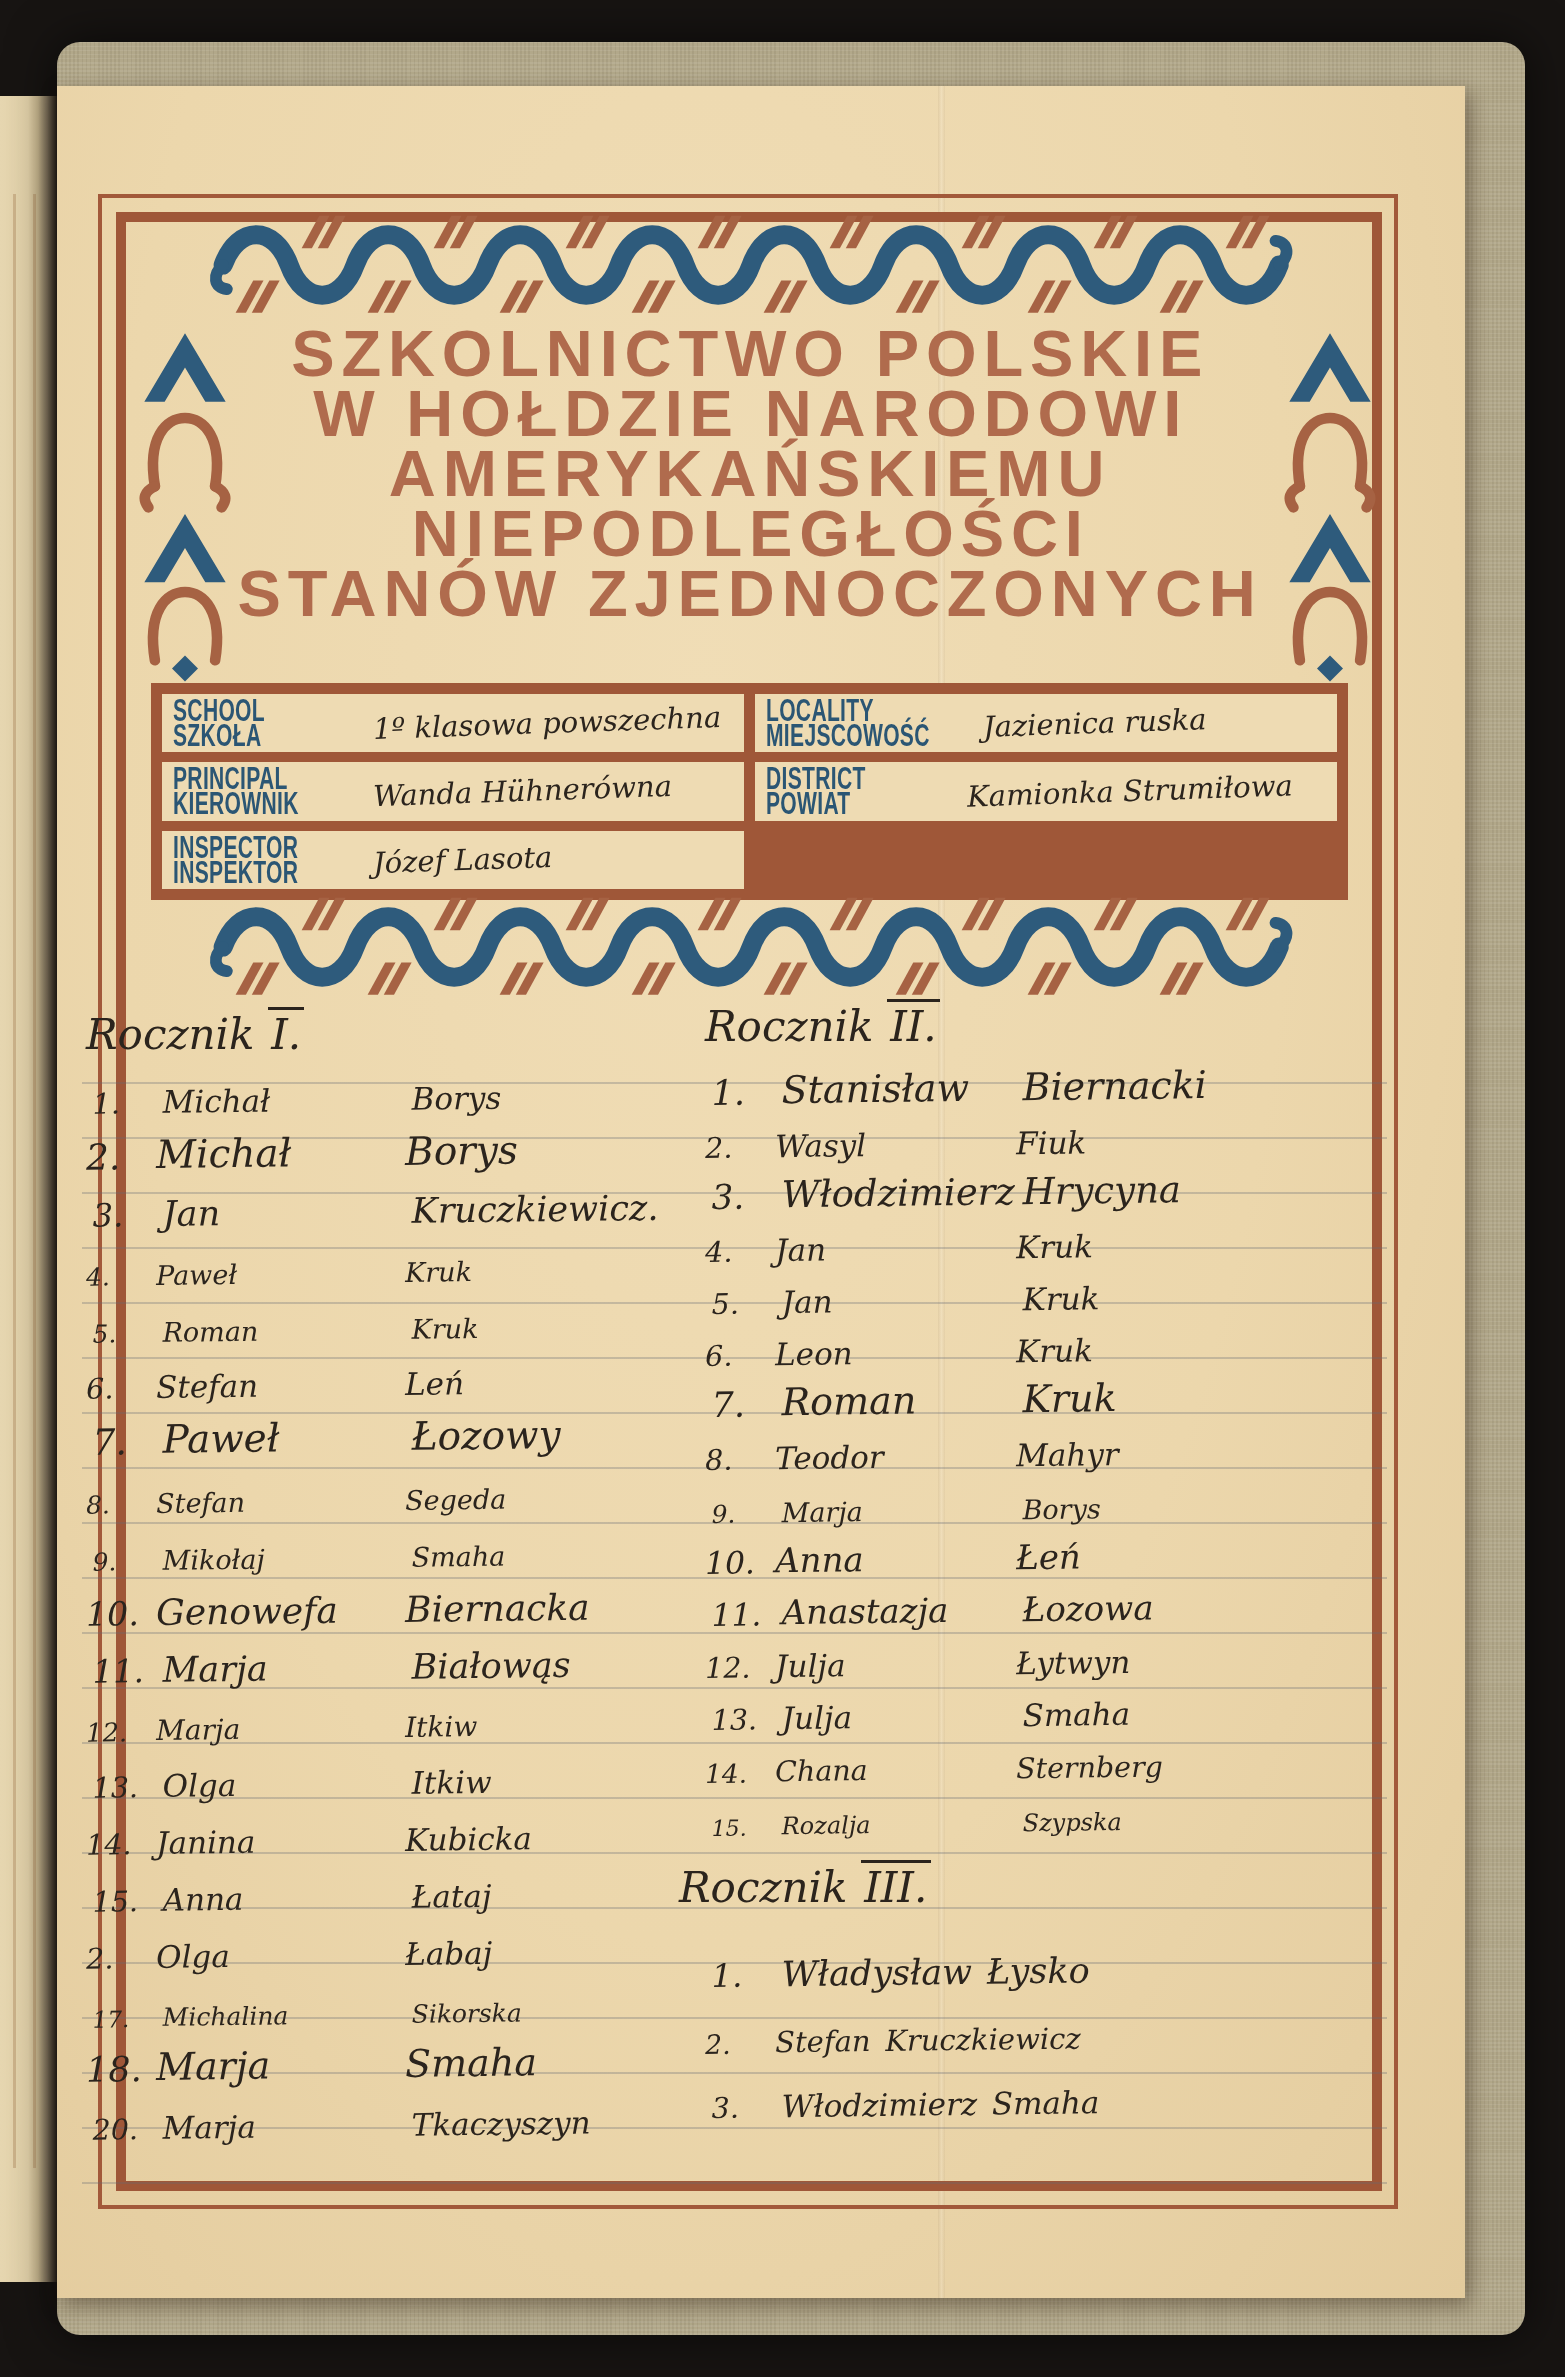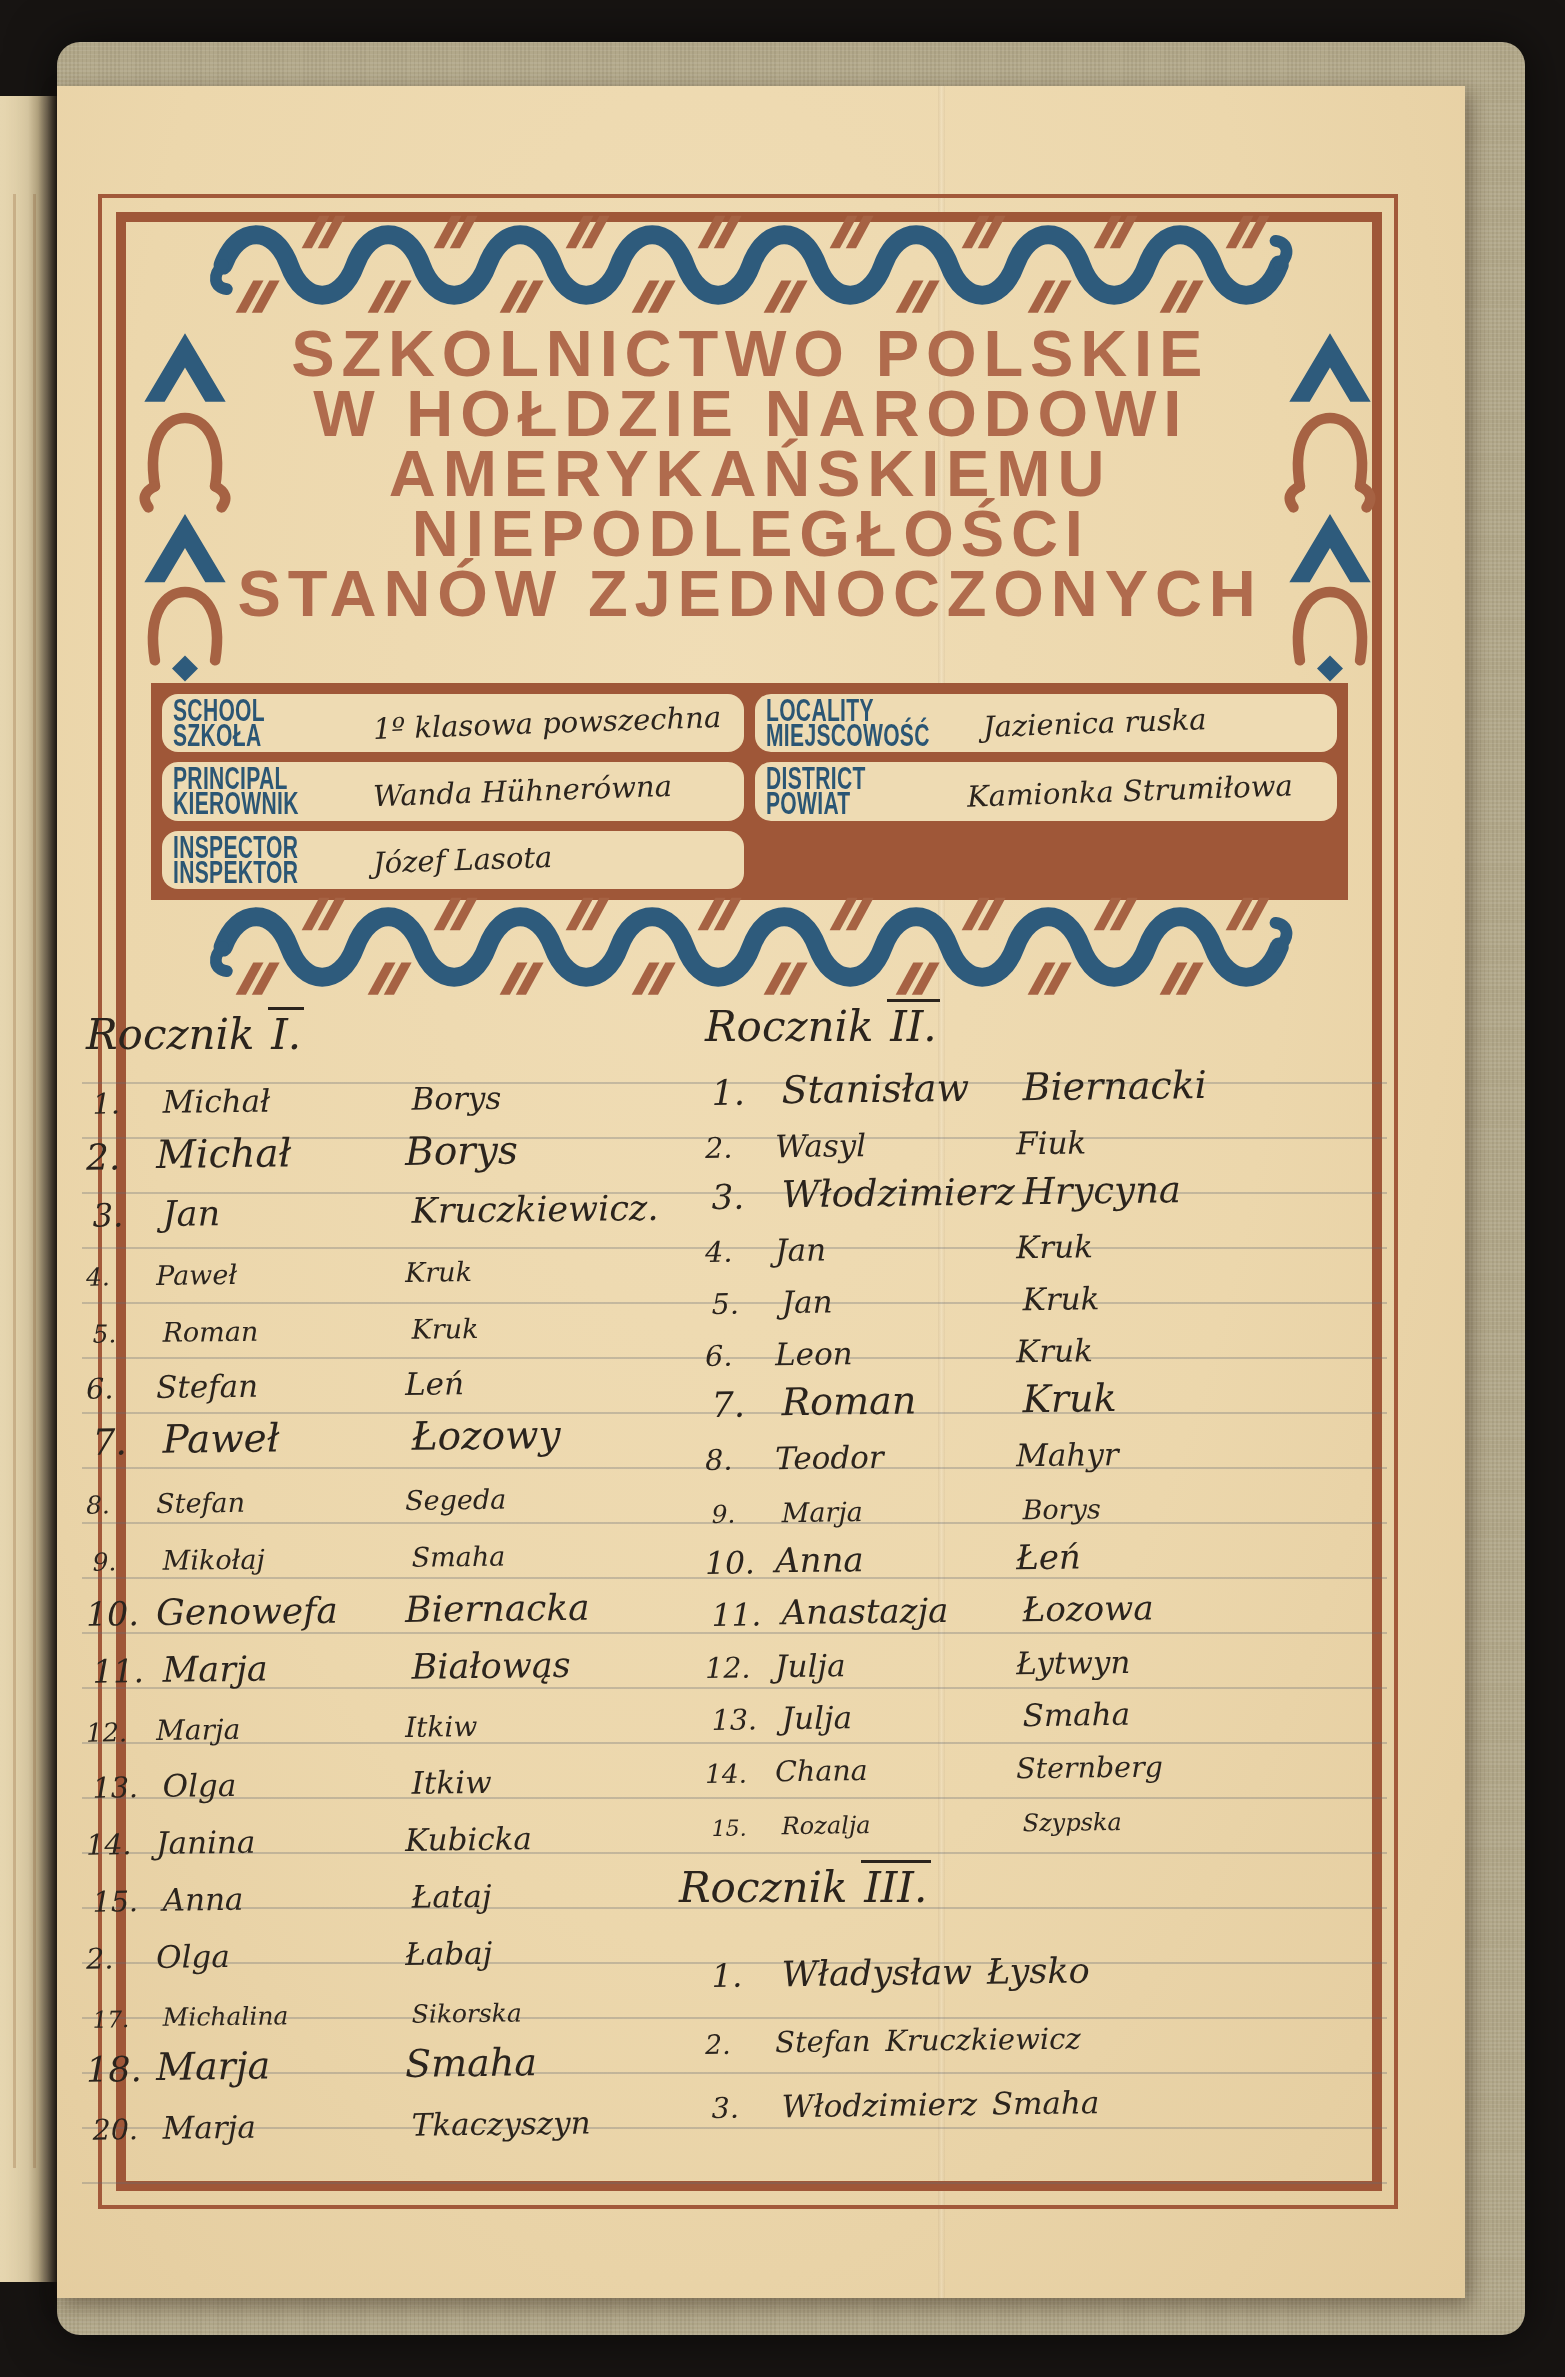--- a/index.html
+++ b/index.html
@@ -38,21 +38,21 @@
 
   
   .title-block{position:absolute;left:196px;top:323px;width:1109px;text-align:right;}
   .title-line{height:60px;display:flex;justify-content:center;align-items:flex-end;}
   .title-line span{display:inline-block;white-space:nowrap;color:#b06b4d;font-weight:bold;
     font-size:62px;line-height:57px;letter-spacing:6.5px;transform:scale(1.05,1.06);transform-origin:center bottom;}
 
   
   .form-table{position:absolute;left:151px;top:683px;width:1197px;height:217px;background:#9f5738;
     display:grid;grid-template-columns:1fr 1fr;grid-template-rows:1fr 1fr 1fr;gap:10.6px;padding:10.6px;}
-  .cell{background:#eedbb3;display:flex;align-items:center;padding-left:11.4px;overflow:visible;border-radius:16px;}
+  .cell{background:#eedbb3;display:flex;align-items:center;padding-left:11.4px;overflow:visible;}
   .lbl{display:flex;flex-direction:column;justify-content:center;min-width:194px;}
   .lbl b{display:inline-block;font-weight:bold;color:#2b5674;font-size:27px;line-height:25px;
     letter-spacing:0.4px;transform:scale(.78,1.18);transform-origin:left center;white-space:nowrap;}
   .hand{font-family:"DejaVu Serif",serif;font-style:italic;color:#2b241d;}
   .cell .hand{font-size:29px;transform:rotate(-2deg);margin-left:6.5px;white-space:nowrap;}
 
   
   .ruled{position:absolute;left:82px;top:1029px;width:1305px;height:1158px;
     background:repeating-linear-gradient(to bottom,transparent 0 53px,rgba(100,105,115,.30) 53px 55px);}
 

